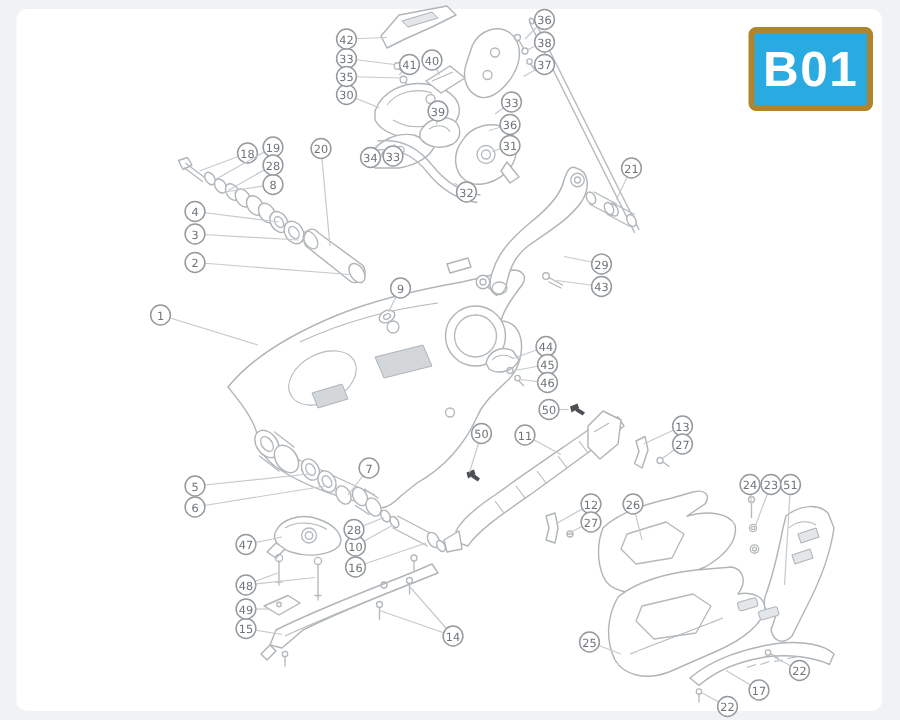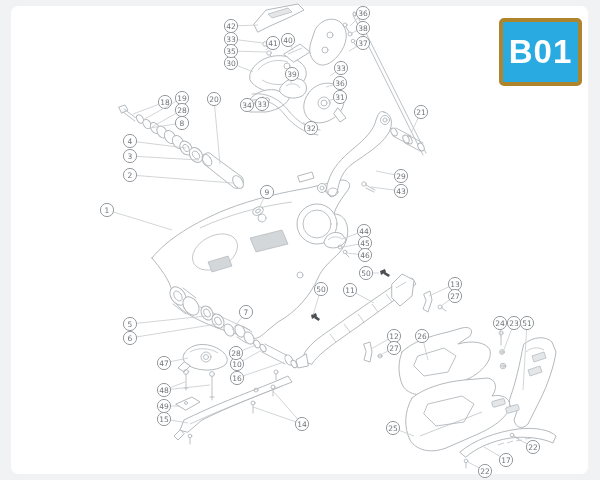--- a/index.html
+++ b/index.html
@@ -12,21 +12,21 @@
   .pf {fill:#ffffff;stroke:#b0b5b9;stroke-width:0.95;stroke-linejoin:round;stroke-linecap:round;}
   .pg {fill:#e4e7e9;stroke:#b0b5b9;stroke-width:0.7;stroke-linejoin:round;}
   .pgd{fill:#d3d7da;stroke:#a8adb1;stroke-width:0.6;stroke-linejoin:round;}
   .pd {fill:#4d5155;stroke:none;}
   .pt {fill:none;stroke:#b4b9bd;stroke-width:0.7;}
   
   .leader{stroke:#c6cacd;stroke-width:0.8;}
   .callout-circle{fill:#ffffff;stroke:#959a9f;stroke-width:1;}
   .callout-text{font:7.5px "DejaVu Sans",sans-serif;fill:#6f7478;text-anchor:middle;dominant-baseline:central;}
   
-  .badge{position:absolute;left:499px;top:18px;width:83px;height:68px;box-sizing:border-box;
+  .badge{position:absolute;left:499px;top:18px;width:83px;height:56px;box-sizing:border-box;
          display:flex;align-items:center;justify-content:center;border-radius:5px;
          font-size:33px;font-weight:600;letter-spacing:1px;}
 </style>
 </head>
 <body>
 
 <div class="frame">
   <div class="canvas"></div>
 
   <svg class="diagram" viewBox="0 0 600 480">

